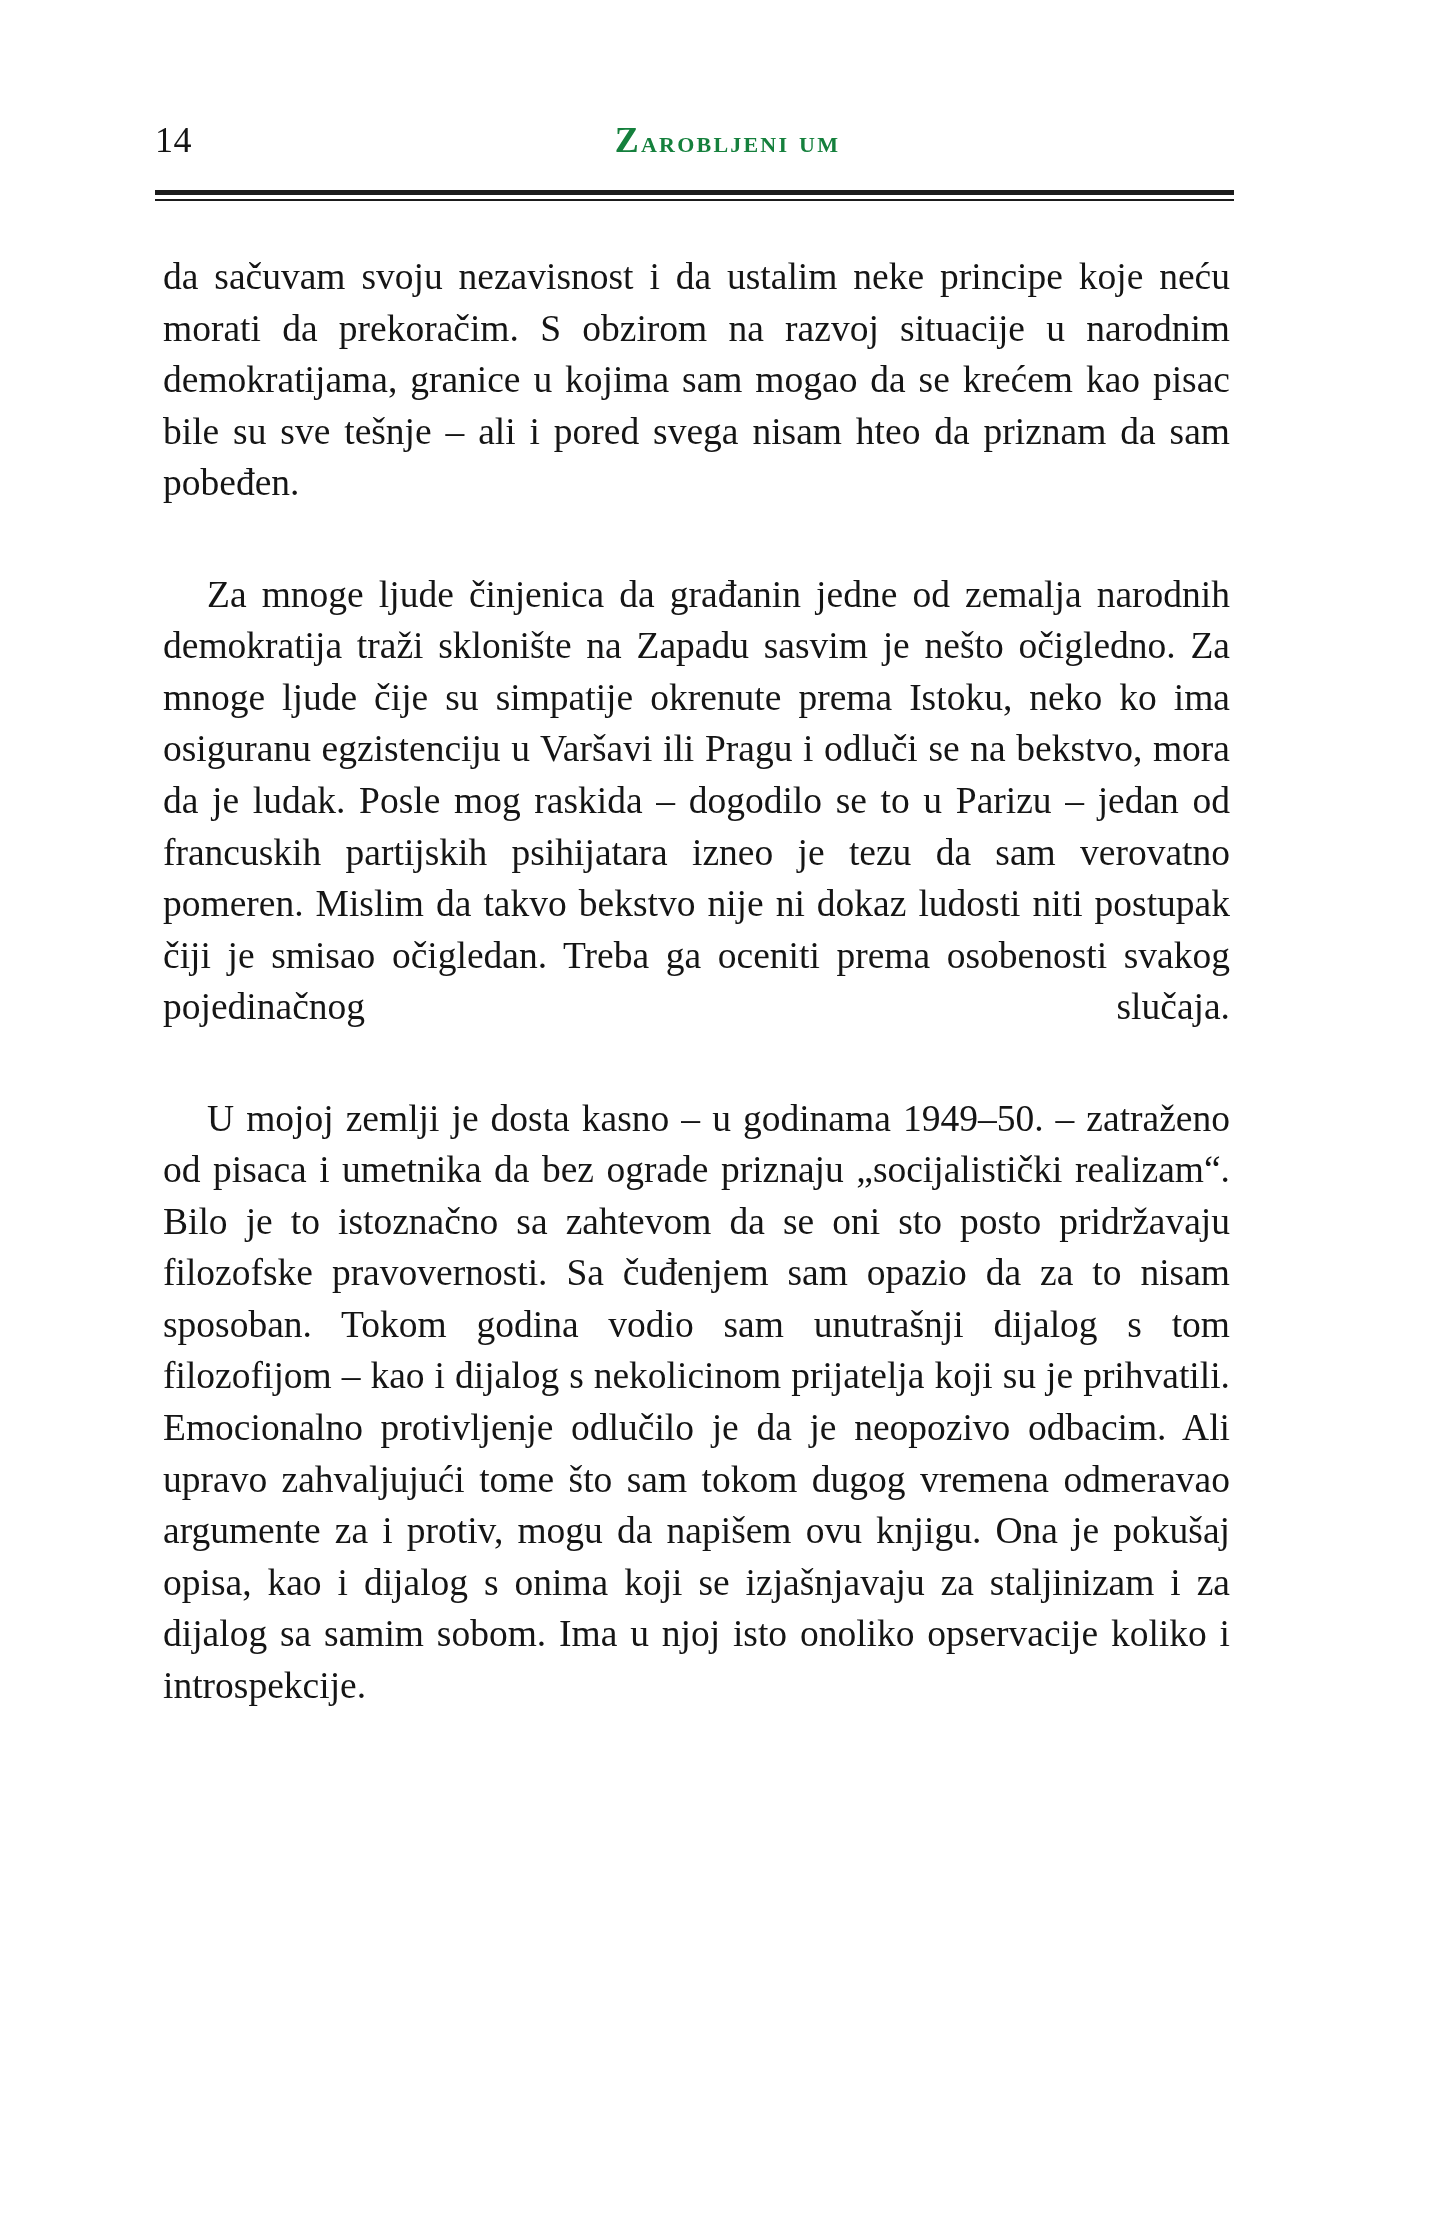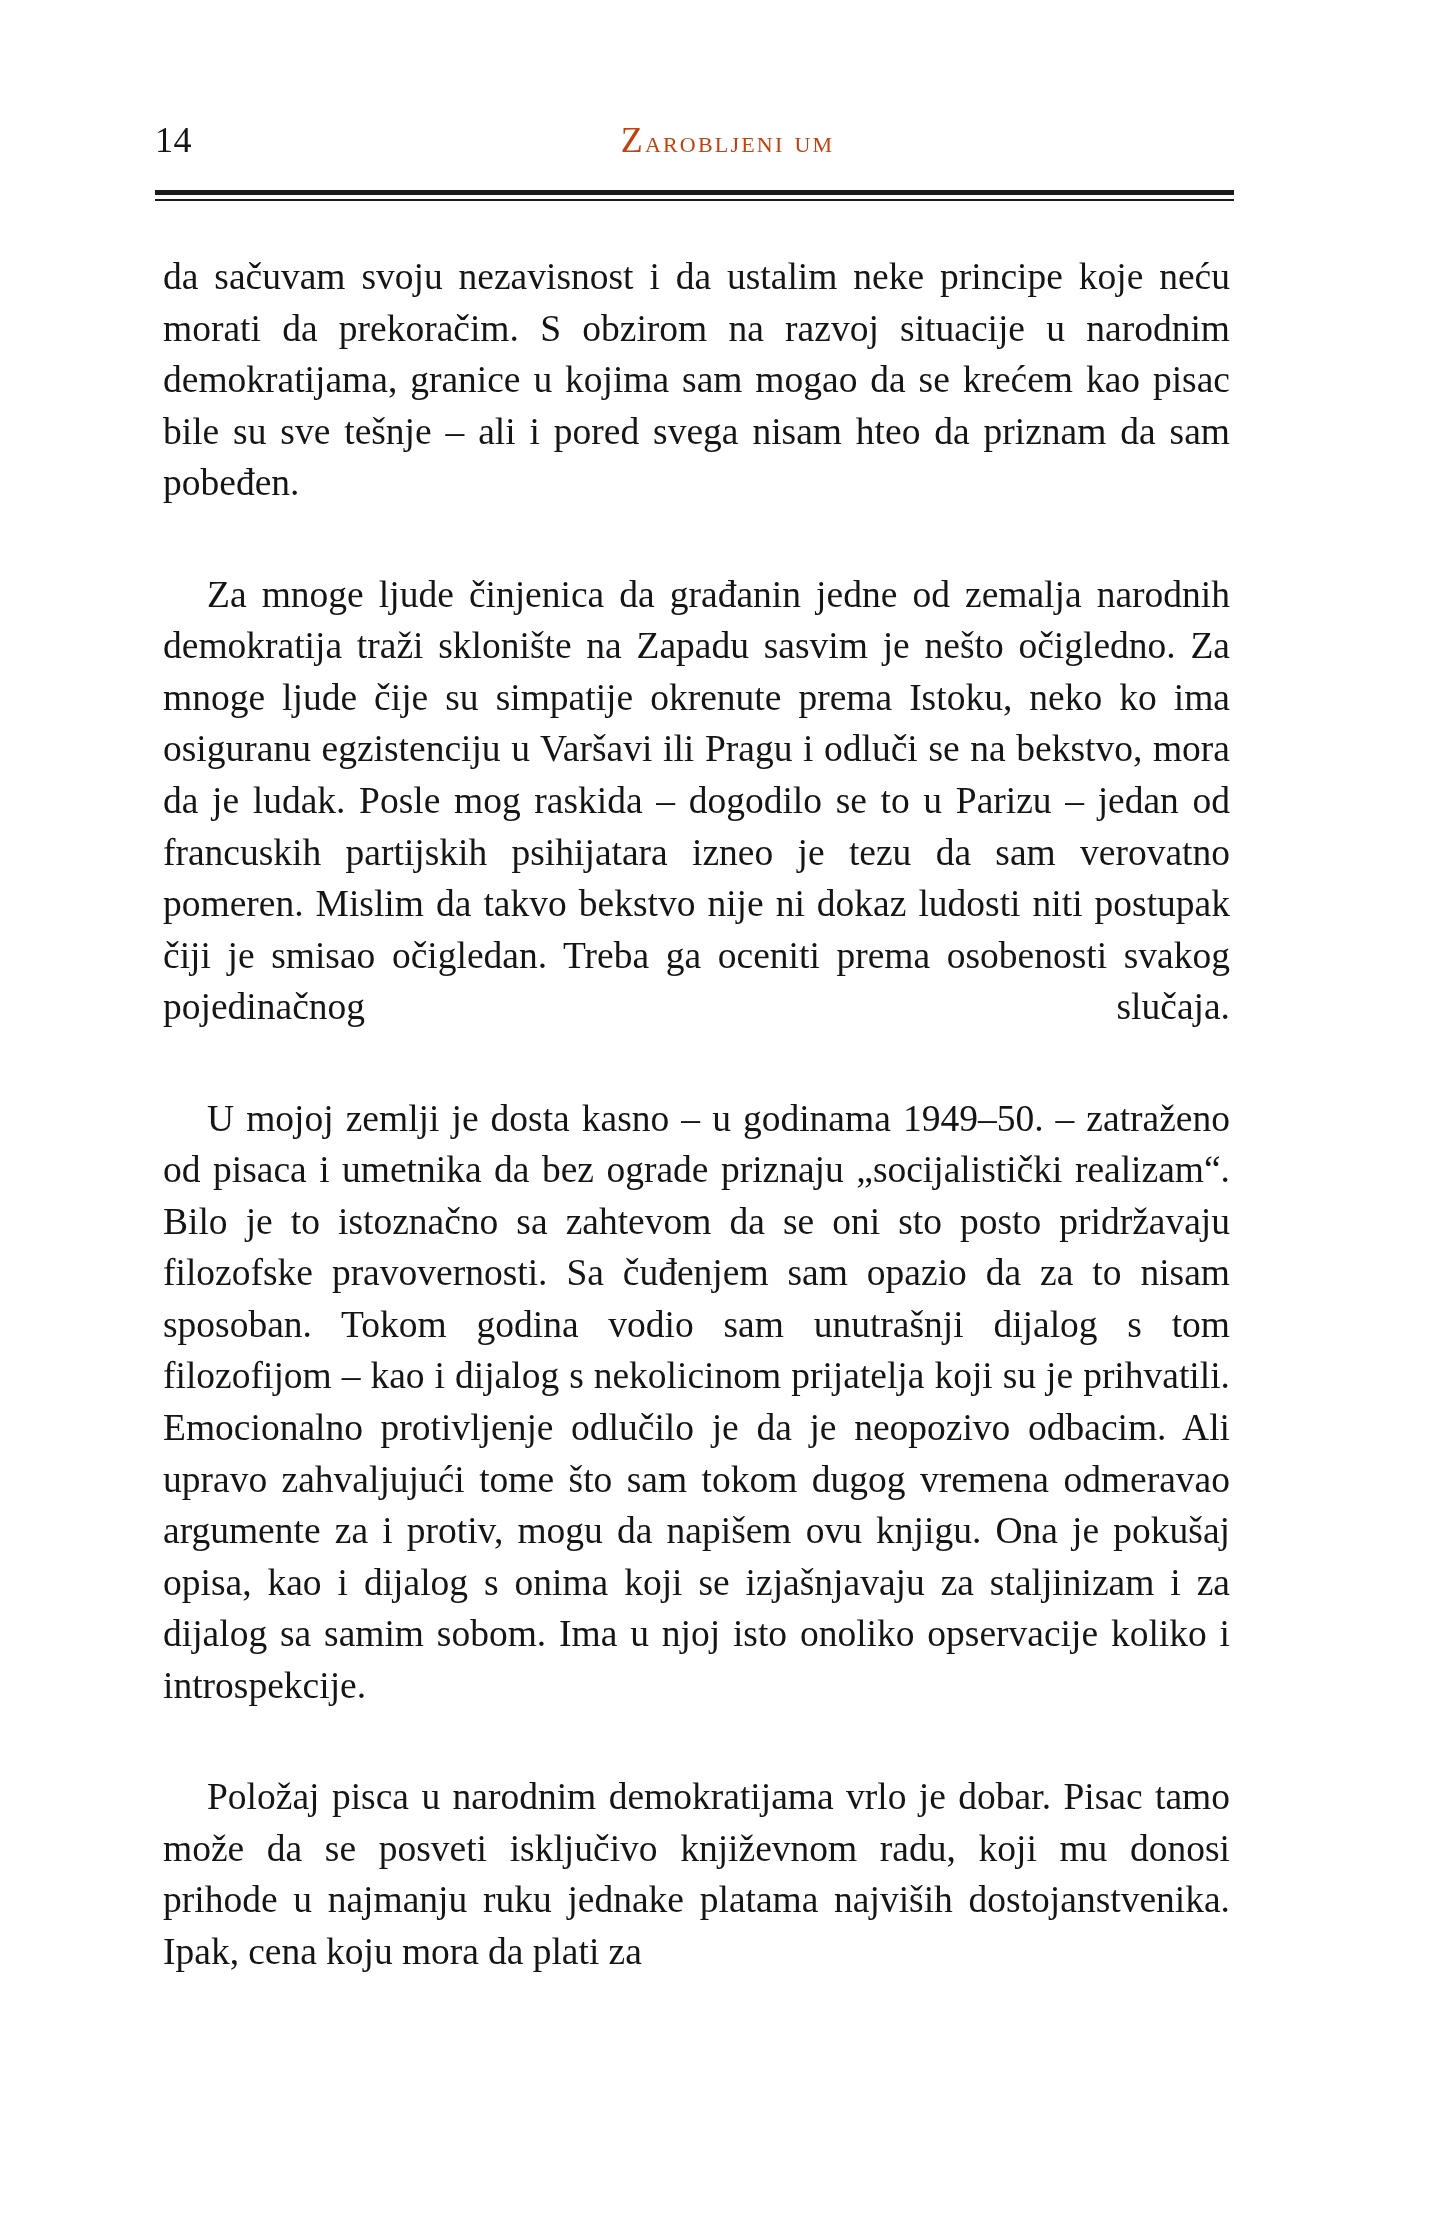--- a/index.html
+++ b/index.html
@@ -41,21 +41,22 @@
     left: 0;
     top: 0;
     width: 1085px;
     text-align: center;
     padding-left: 60px;
     box-sizing: border-box;
     font-size: 31px;
     line-height: 44px;
     font-variant: small-caps;
     letter-spacing: 2.2px;
-    color: #c2410c;
+    color: #15803d;
+    font-weight: bold;
   }
   .running-title .cap {
     font-size: 36px;
     letter-spacing: 2.2px;
   }
 
   
   .rule-wrap {
     position: absolute;
     left: 155px;
@@ -118,16 +119,15 @@
   <div class="rule-wrap">
     <div class="rule-thick"></div>
     <div class="rule-gap"></div>
     <div class="rule-thin"></div>
   </div>
 
   <div class="body-text">
     <p>da sačuvam svoju nezavisnost i da ustalim neke principe koje neću morati da prekoračim. S obzirom na razvoj situacije u narodnim demokratijama, granice u kojima sam mogao da se krećem kao pisac bile su sve tešnje – ali i pored svega nisam hteo da priznam da sam pobeđen.</p>
     <p class="indent">Za mnoge ljude činjenica da građanin jedne od zemalja narodnih demokratija traži sklonište na Zapadu sasvim je nešto očigledno. Za mnoge ljude čije su simpatije okrenute prema Istoku, neko ko ima osiguranu egzistenciju u Varšavi ili Pragu i odluči se na bekstvo, mora da je ludak. Posle mog raskida – dogodilo se to u Parizu – jedan od francuskih par­tijskih psihijatara izneo je tezu da sam verovatno pomeren. Mislim da takvo bekstvo nije ni dokaz ludosti niti postupak čiji je smisao očigledan. Treba ga oceniti prema osobenosti svakog pojedinačnog slučaja.</p>
     <p class="indent">U mojoj zemlji je dosta kasno – u godinama 1949–50. – zatraženo od pisaca i umetnika da bez ograde priznaju „socijalistički realizam“. Bilo je to istoznačno sa zahtevom da se oni sto posto pridržavaju filozofske pravovernosti. Sa čuđenjem sam opazio da za to nisam sposoban. Tokom godina vodio sam unutrašnji dijalog s tom filozofijom – kao i dijalog s nekolicinom prijatelja koji su je prihvatili. Emo­cionalno protivljenje odlučilo je da je neopozivo odbacim. Ali upravo zahvaljujući tome što sam tokom dugog vremena odmeravao argumente za i protiv, mogu da napišem ovu knjigu. Ona je pokušaj opisa, kao i dijalog s onima koji se izjašnjavaju za staljinizam i za dijalog sa samim sobom. Ima u njoj isto onoliko opservacije koliko i introspekcije.</p>
-    <p class="indent flush">Položaj pisca u narodnim demokratijama vrlo je dobar. Pisac tamo može da se posveti isključivo književnom radu, koji mu donosi prihode u najmanju ruku jednake platama najviših dostojanstvenika. Ipak, cena koju mora da plati za</p>
   </div>
 
 </div>
 
 </body></html>

